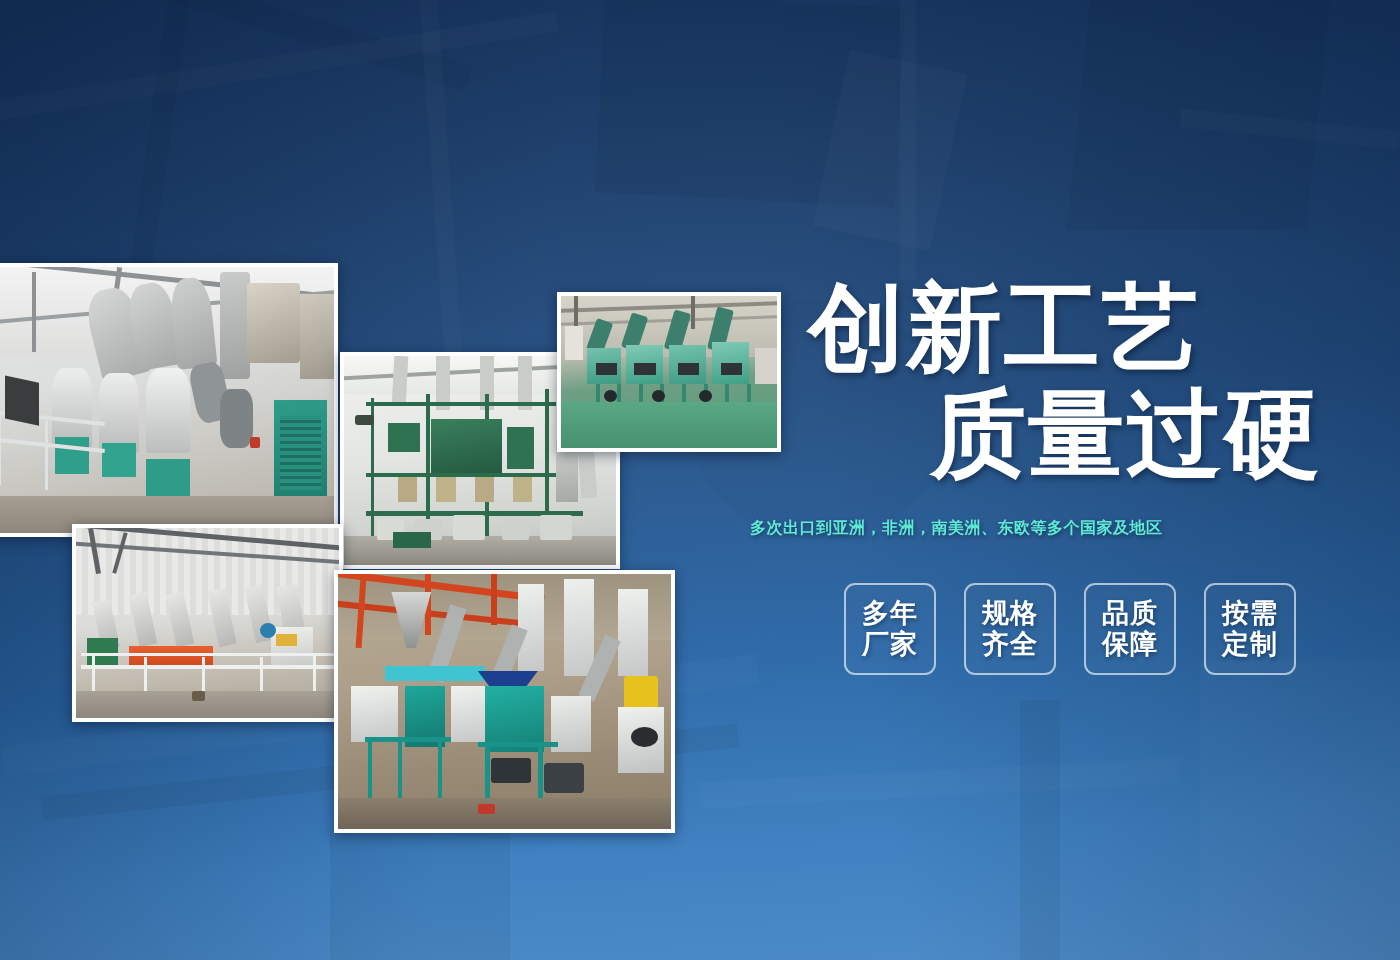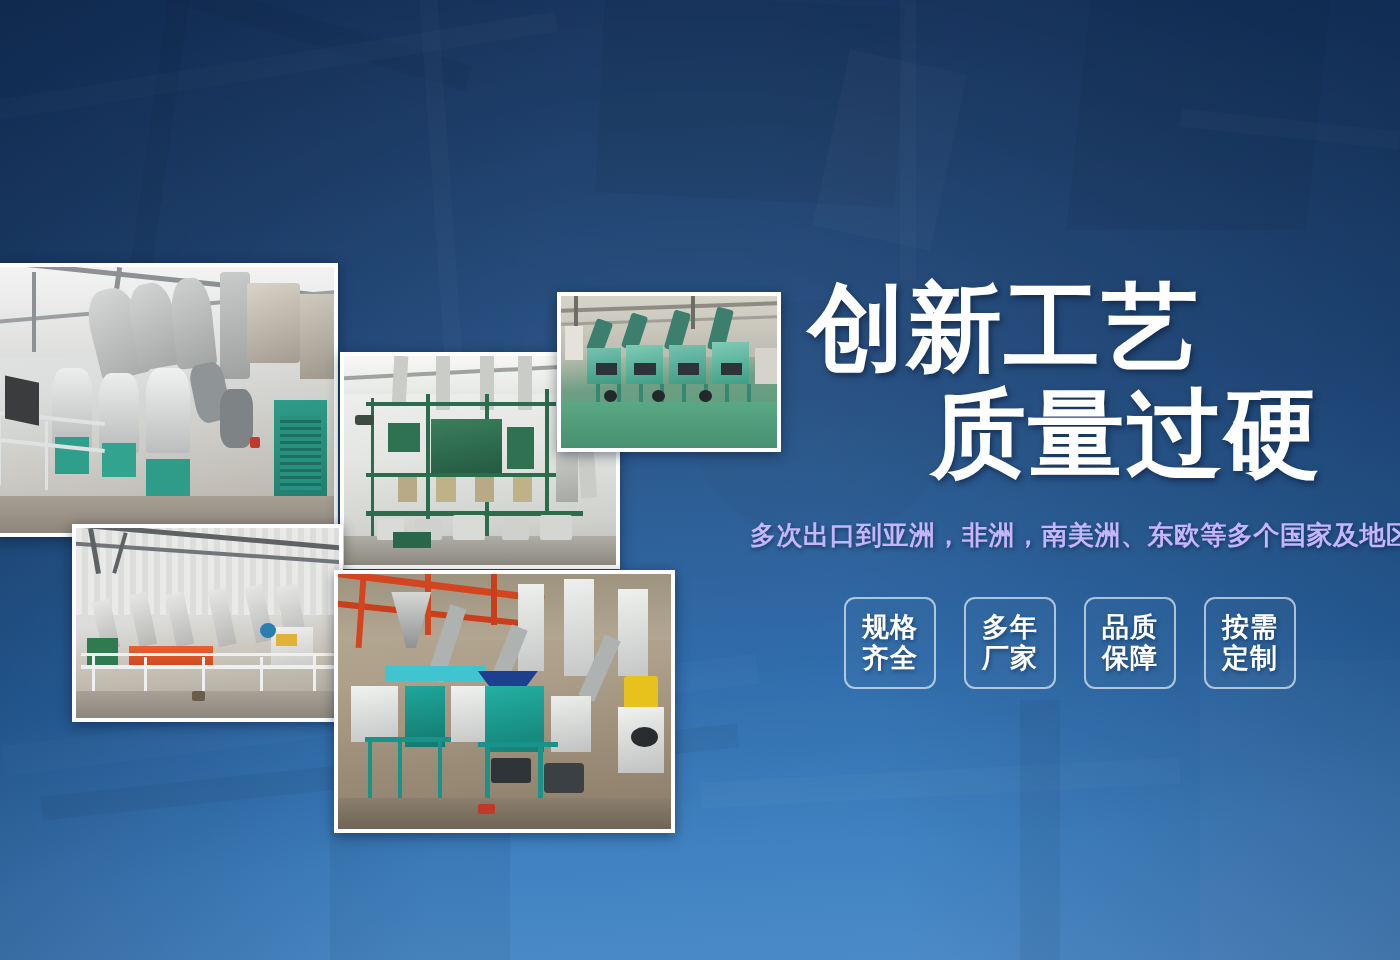--- a/index.html
+++ b/index.html
@@ -54,21 +54,21 @@
   .copy{position:absolute;left:750px;top:280px;width:650px;}
   .headline{
     color:#fff;font-weight:bold;letter-spacing:2px;
     text-shadow:2px 3px 6px rgba(5,20,45,.55);
     line-height:1.02;
   }
   .h-l1{font-size:96px;padding-left:58px;}
   .h-l2{font-size:96px;padding-left:180px;margin-top:8px;}
   .subtitle{
     margin-top:34px;padding-left:0px;
-    color:#c4b5fd;font-size:26px;font-weight:bold;letter-spacing:.5px;
+    color:#5eead4;font-size:16px;font-weight:bold;letter-spacing:.5px;
     text-shadow:1px 2px 4px rgba(5,20,45,.5);
     white-space:nowrap;
   }
   .badges{margin-top:44px;padding-left:94px;display:flex;gap:28px;}
   .badge{
     width:92px;height:92px;box-sizing:border-box;
     border:2px solid rgba(255,255,255,.62);
     border-radius:11px;
     display:flex;flex-direction:column;align-items:center;justify-content:center;
     color:#fff;font-size:27px;font-weight:bold;line-height:1.14;letter-spacing:1px;
@@ -284,26 +284,26 @@
 
   <div class="copy">
 
     <div class="headline h-l1">创新工艺</div>
     <div class="headline h-l2">质量过硬</div>
 
     <div class="subtitle">多次出口到亚洲，非洲，南美洲、东欧等多个国家及地区</div>
 
     <div class="badges">
       <div class="badge">
+        <span>多年</span>
+        <span>厂家</span>
+      </div>
+      <div class="badge">
         <span>规格</span>
         <span>齐全</span>
-      </div>
-      <div class="badge">
-        <span>多年</span>
-        <span>厂家</span>
       </div>
       <div class="badge">
         <span>品质</span>
         <span>保障</span>
       </div>
       <div class="badge">
         <span>按需</span>
         <span>定制</span>
       </div>
     </div>

